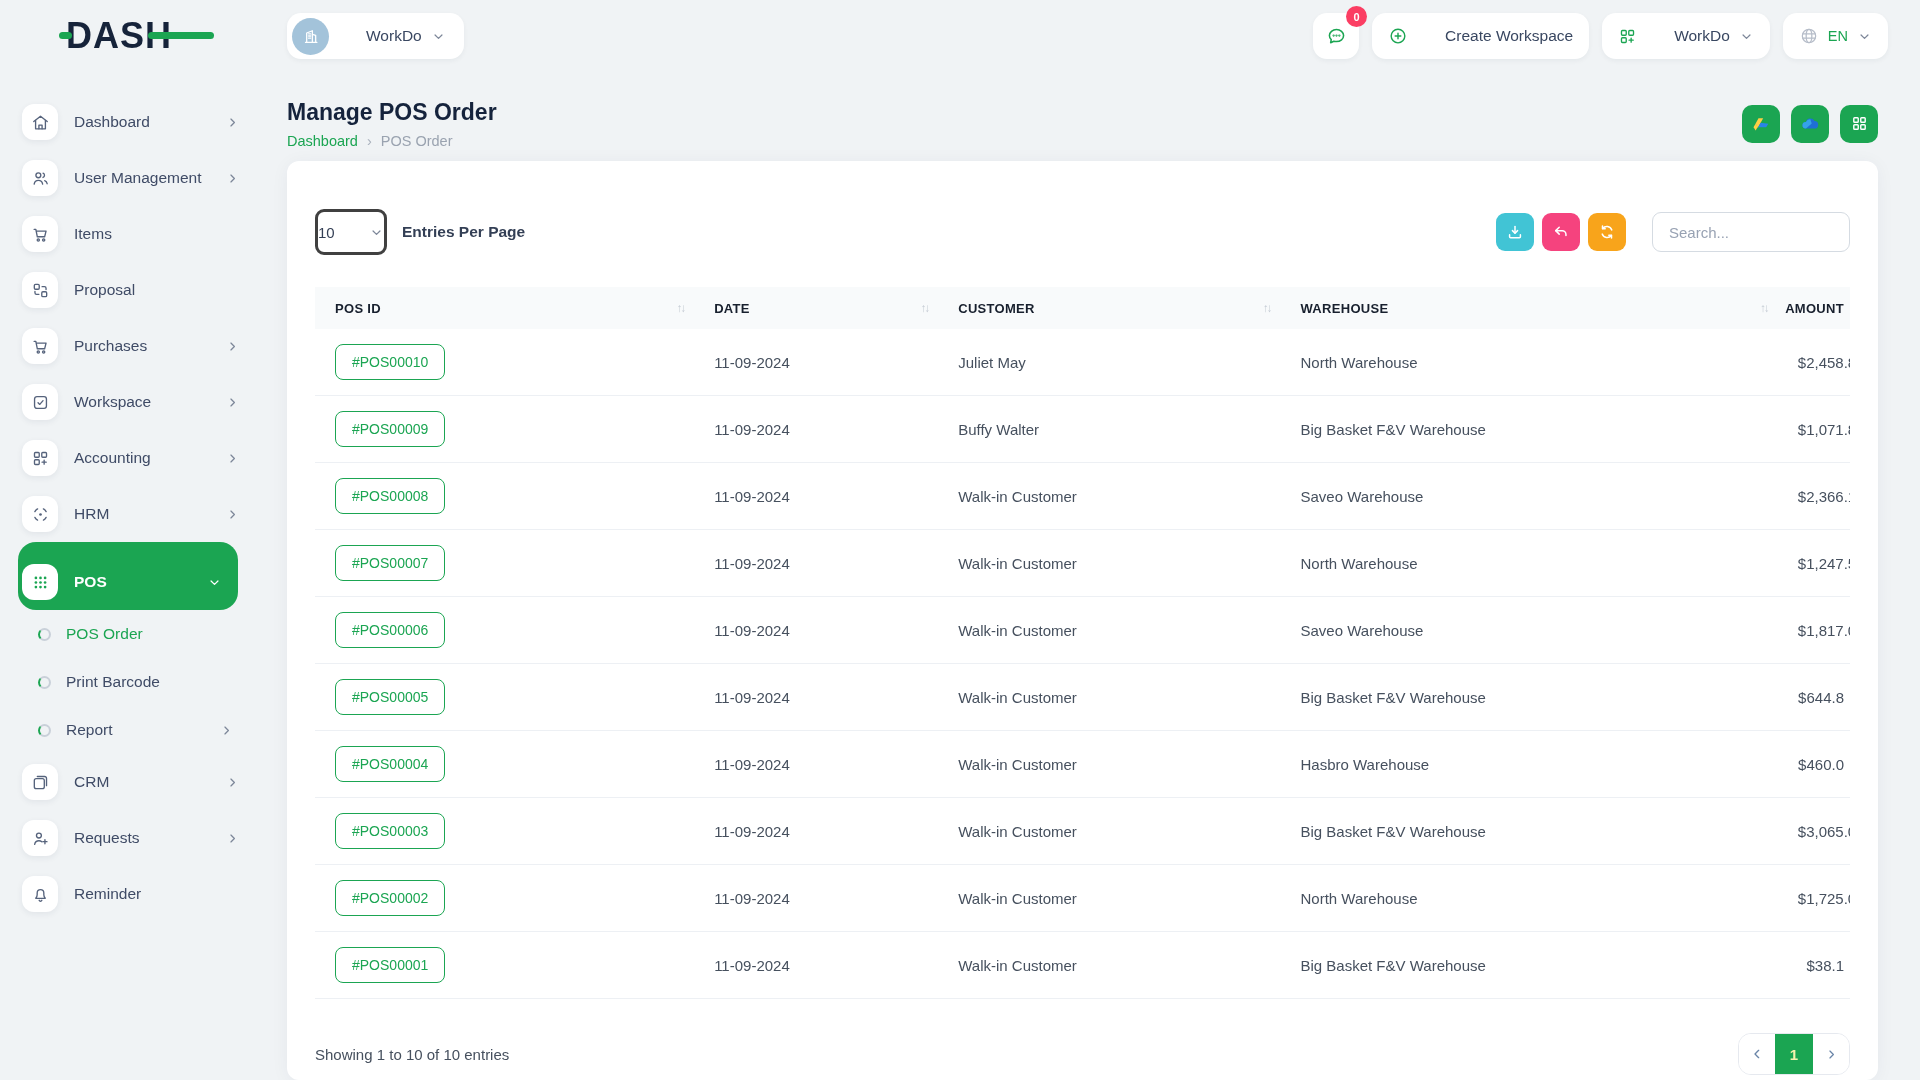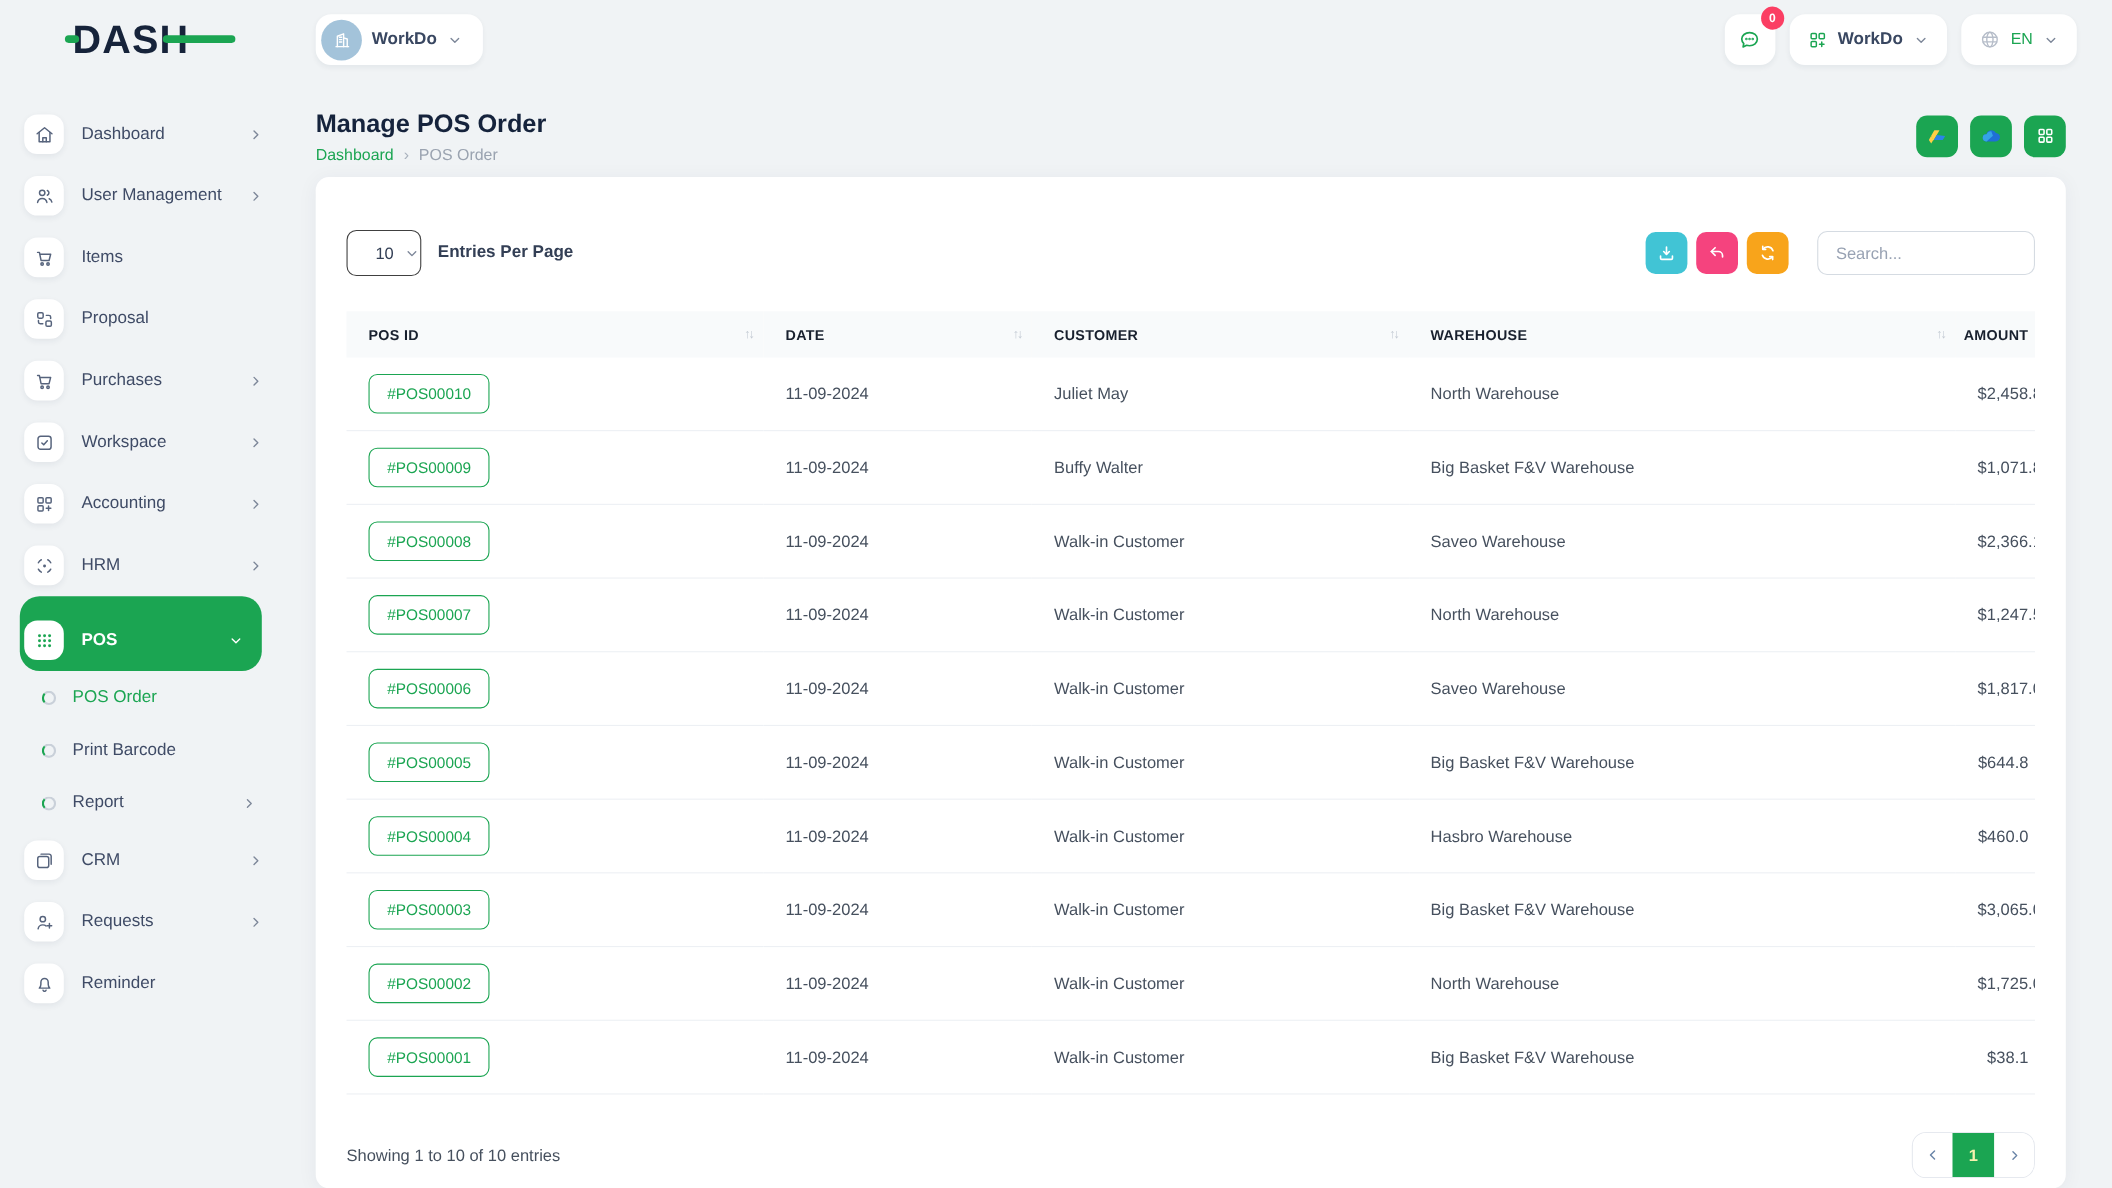--- a/index.html
+++ b/index.html
@@ -32,21 +32,21 @@
   .sub-label{margin-left:15px;font-size:15.5px;font-weight:500;color:#3f4b66;flex:1;}
   .nav-sub.active .sub-label{color:#1ba552;}
 
   
   .main{flex:1;display:flex;flex-direction:column;min-width:0;}
   .topbar{height:72px;flex:none;display:flex;align-items:center;padding:0 32px 0 23px;}
   .pill{height:46px;background:#fff;border-radius:14px;display:flex;align-items:center;gap:9px;
     padding:0 16px;box-shadow:0 2px 5px rgba(20,30,55,.05);cursor:pointer;}
   .ws-pill{padding:0 18px 0 5px;}
   .avatar{width:37px;height:37px;border-radius:50%;background:#a3c3da;display:flex;align-items:center;justify-content:center;color:#fff;}
-  .pill-label{font-size:15.5px;font-weight:700;color:#394761;}
+  .pill-label{font-size:15.5px;font-weight:400;color:#394761;margin-left:28px;}
   .tb-right{margin-left:auto;display:flex;align-items:center;gap:13px;}
   .chat-btn{width:46px;height:46px;background:#fff;border-radius:14px;box-shadow:0 2px 5px rgba(20,30,55,.05);
     display:flex;align-items:center;justify-content:center;position:relative;cursor:pointer;color:#1ba552;}
   .badge{position:absolute;top:-7px;right:-8px;min-width:21px;height:21px;border-radius:50%;background:#fb3e63;
     color:#fff;font-size:11px;font-weight:700;display:flex;align-items:center;justify-content:center;}
   .green-ic{color:#1ba552;display:flex;}
   .gray-ic{color:#b6bdc9;display:flex;}
   .lang-label{font-size:14.5px;font-weight:400;color:#1ba552;}
 
   
@@ -56,22 +56,22 @@
   .bc-link{color:#1ba552;cursor:pointer;}
   .bc-sep{color:#a9b1bd;}
   .bc-cur{color:#9aa3b0;}
   .quick-actions{display:flex;gap:11px;}
   .qa{width:38px;height:38px;border-radius:10px;background:#1ba552;border:none;display:flex;align-items:center;justify-content:center;cursor:pointer;padding:0;}
 
   
   .card{margin:12px 42px 0 23px;background:#fff;border-radius:12px;box-shadow:0 2px 18px rgba(25,45,70,.05);
     padding:48px 28px 0;height:960px;box-sizing:border-box;}
   .controls{display:flex;align-items:center;margin-bottom:32px;}
-  .select-box{width:66px;height:40px;border:1px solid #404040;border-radius:9px;display:flex;align-items:center;
-    justify-content:flex-end;gap:9px;font-size:15px;color:#333f55;background:#fff;cursor:pointer;}
+  .select-box{width:66px;height:40px;border:3px solid #404040;border-radius:9px;display:flex;align-items:center;
+    justify-content:space-between;gap:9px;font-size:15px;color:#333f55;background:#fff;cursor:pointer;}
   .entries-label{margin-left:15px;font-size:15.5px;font-weight:600;color:#333f55;}
   .controls .spacer{flex:1;}
   .tool-btn{width:38px;height:38px;border-radius:9px;border:none;display:flex;align-items:center;justify-content:center;
     color:#fff;cursor:pointer;margin-left:8px;padding:0;}
   .search{margin-left:26px;width:198px;height:40px;border:1px solid #d5dbe2;border-radius:9px;padding:0 16px;
     font-size:15px;color:#333f55;outline:none;font-family:"Liberation Sans",sans-serif;box-sizing:border-box;}
   .search::placeholder{color:#98a2b3;}
 
   table{width:100%;border-collapse:collapse;table-layout:fixed;}
   col.c1{width:24.7%}col.c2{width:15.9%}col.c3{width:22.3%}col.c4{width:32.4%}col.c5{width:4.7%}
@@ -328,20 +328,29 @@
         <div class="chat-btn">
           <span id="ic-chat" style="display: flex;">
               <svg viewBox="0 0 24 24" width="23" height="23" fill="none" stroke="currentColor" stroke-width="1.6" stroke-linecap="round" stroke-linejoin="round">
                 <path d="M12 4.8c-4.1 0-7.4 2.8-7.4 6.2 0 1.6.7 3.1 1.9 4.2l-.6 3.3 3.3-1.6c.9.3 1.8.4 2.8.4 4.1 0 7.4-2.8 7.4-6.3S16.1 4.8 12 4.8z"></path>
                 <circle cx="9" cy="11" r=".4" fill="currentColor"></circle>
                 <circle cx="12" cy="11" r=".4" fill="currentColor"></circle>
                 <circle cx="15" cy="11" r=".4" fill="currentColor"></circle>
               </svg>
             </span>
           <span class="badge">0</span>
+        </div>
+        <div class="pill">
+          <span class="green-ic" id="ic-plus-circle" style="display: flex;">
+              <svg viewBox="0 0 24 24" width="20" height="20" fill="none" stroke="currentColor" stroke-width="1.7" stroke-linecap="round" stroke-linejoin="round">
+                <circle cx="12" cy="12" r="8.2"></circle>
+                <path d="M12 8.6v6.8M8.6 12h6.8"></path>
+              </svg>
+            </span>
+          <span class="pill-label">Create Workspace</span>
         </div>
         <div class="pill">
           <span class="green-ic" id="ic-gridplus" style="display: flex;">
               <svg viewBox="0 0 24 24" width="19" height="19" fill="none" stroke="currentColor" stroke-width="1.7" stroke-linecap="round" stroke-linejoin="round">
                 <rect x="4.4" y="4.4" width="6" height="6" rx="1.2"></rect>
                 <rect x="13.6" y="4.4" width="6" height="6" rx="1.2"></rect>
                 <rect x="4.4" y="13.6" width="6" height="6" rx="1.2"></rect>
                 <path d="M16.6 14v5.2M14 16.6h5.2"></path>
               </svg>
             </span>

